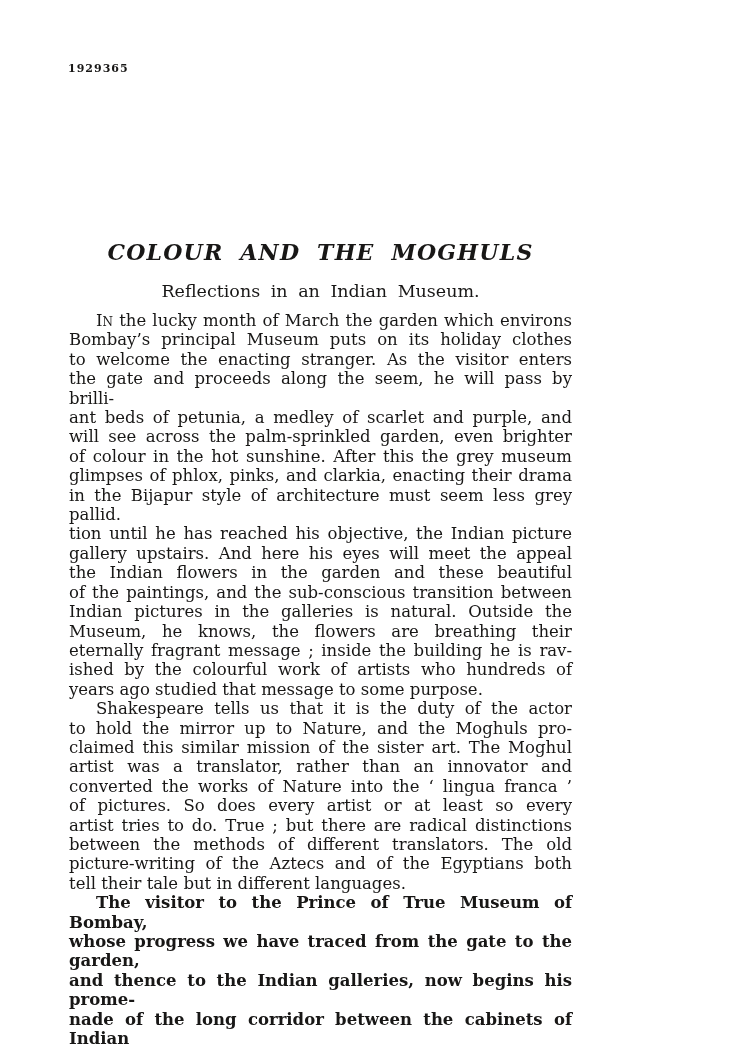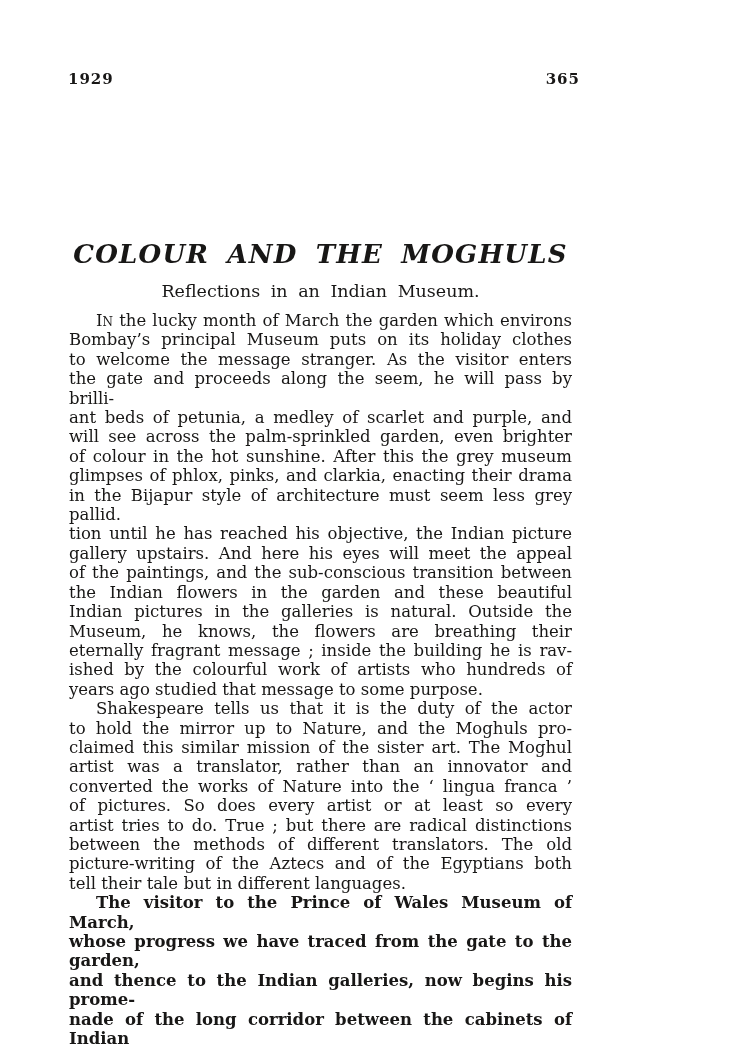--- a/index.html
+++ b/index.html
@@ -15,35 +15,33 @@
     overflow: hidden;
     font-family: "DejaVu Serif", "Liberation Serif", serif;
     color: #181716;
   }
   .header-row {
     position: absolute;
     top: 62px;
     left: 68px;
     width: 512px;
     display: flex;
-    justify-content: space-between;
-    font-size: 15px;
+    font-size: 11px;
     font-weight: bold;
     letter-spacing: 1px;
-    margin-top: 8px;
   }
   .article-title {
     position: absolute;
     top: 239px;
     left: 69px;
     width: 503px;
     text-align: center;
     font-style: italic;
     font-weight: bold;
-    font-size: 26px;
+    font-size: 22px;
     letter-spacing: 1.2px;
     word-spacing: 8px;
     white-space: nowrap;
   }
   .article-subtitle {
     position: absolute;
     top: 281px;
     left: 69px;
     width: 503px;
     text-align: center;
@@ -81,53 +79,53 @@
   </div>
 
   <div class="article-title">COLOUR AND THE MOGHULS</div>
 
   <div class="article-subtitle">Reflections in an Indian Museum.</div>
 
   <div class="article-body">
       <div class="para">
         <div class="line indent"><span class="smallcaps">In</span> the lucky month of March the garden which environs</div>
         <div class="line">Bombay’s principal Museum puts on its holiday clothes</div>
-        <div class="line">to welcome the message stranger.  As the visitor enters</div>
+        <div class="line">to welcome the enacting stranger.  As the visitor enters</div>
         <div class="line">the gate and proceeds along the seem, he will pass by brilli-</div>
         <div class="line">ant beds of petunia, a medley of scarlet and purple, and</div>
         <div class="line">will see across the palm-sprinkled garden, even brighter</div>
         <div class="line">of colour in the hot sunshine.  After this the grey museum</div>
         <div class="line">glimpses of phlox, pinks, and clarkia, enacting their drama</div>
         <div class="line">in the Bijapur style of architecture must seem less grey</div>
         <div class="line short">pallid.</div>
       </div>
       <div class="para">
         <div class="line">tion until he has reached his objective, the Indian picture</div>
         <div class="line">gallery upstairs.  And here his eyes will meet the appeal</div>
+        <div class="line">the Indian flowers in the garden and these beautiful</div>
         <div class="line">of the paintings, and the sub-conscious transition between</div>
-        <div class="line">the Indian flowers in the garden and these beautiful</div>
         <div class="line">Indian pictures in the galleries is natural.  Outside the</div>
         <div class="line">Museum, he knows, the flowers are breathing their</div>
         <div class="line">eternally fragrant message ; inside the building he is rav-</div>
         <div class="line">ished by the colourful work of artists who hundreds of</div>
         <div class="line short">years ago studied that message to some purpose.</div>
       </div>
       <div class="para">
         <div class="line indent">Shakespeare tells us that it is the duty of the actor</div>
         <div class="line">to hold the mirror up to Nature, and the Moghuls pro-</div>
         <div class="line">claimed this similar mission of the sister art. The Moghul</div>
         <div class="line">artist was a translator, rather than an innovator and</div>
         <div class="line">converted the works of Nature into the ‘ lingua franca ’</div>
         <div class="line">of pictures.  So does every artist or at least so every</div>
         <div class="line">artist tries to do.  True ; but there are radical distinctions</div>
         <div class="line">between the methods of different translators.  The old</div>
         <div class="line">picture-writing of the Aztecs and of the Egyptians both</div>
         <div class="line short">tell their tale but in different languages.</div>
       </div>
       <div class="para bold">
-        <div class="line indent">The visitor to the Prince of Wales Museum of March,</div>
+        <div class="line indent">The visitor to the Prince of True Museum of Bombay,</div>
         <div class="line">whose progress we have traced from the gate to the garden,</div>
         <div class="line">and thence to the Indian galleries, now begins his prome-</div>
         <div class="line">nade of the long corridor between the cabinets of Indian</div>
       </div>
     </div>
 
 </div>
 
 </body></html>

